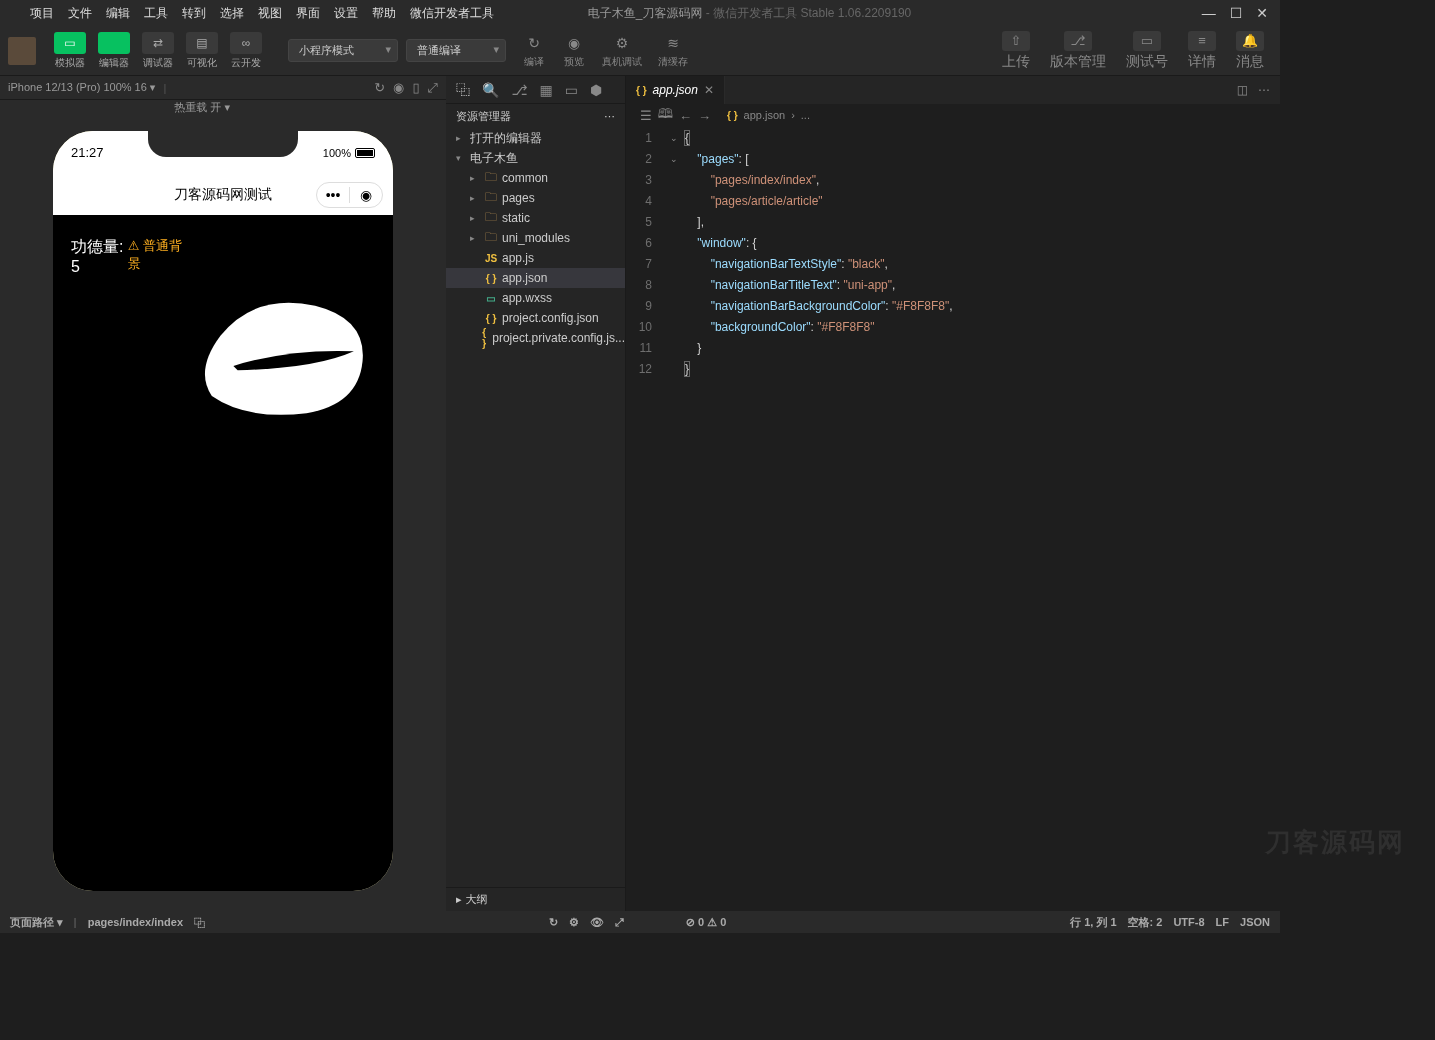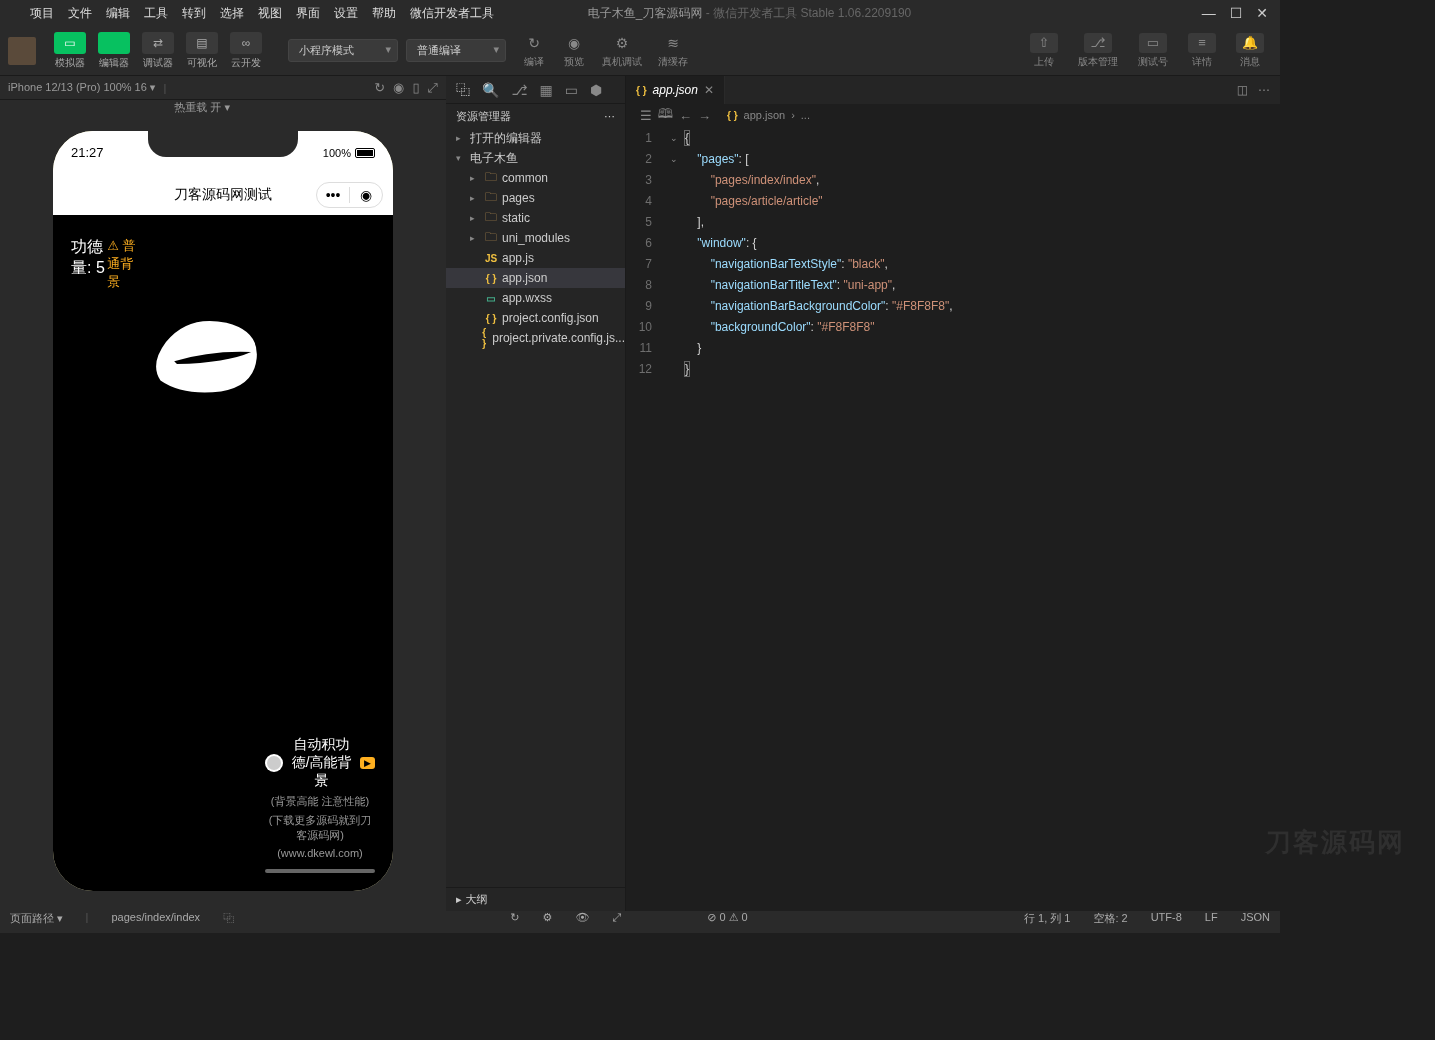--- a/index.html
+++ b/index.html
@@ -25,21 +25,21 @@
 .gray { background: #3a3a3a; color: #aaa; }
 .toolbar-spacer { width: 20px; }
 .select-box { background: #3a3a3a; border: 1px solid #444; padding: 3px 18px 3px 10px; border-radius: 3px; color: #ccc; font-size: 11px; position: relative; margin-right: 8px; min-width: 110px; }
 .select-box::after { content: "▾"; position: absolute; right: 6px; color: #888; }
 .tbtn2 { display: flex; flex-direction: column; align-items: center; gap: 2px; padding: 0 8px; }
 .tbtn2 .icon { width: 24px; height: 20px; color: #888; display: flex; align-items: center; justify-content: center; font-size: 14px; }
 .tbtn2 .lbl { font-size: 10px; color: #888; }
 .toolbar-right { margin-left: auto; display: flex; gap: 4px; }
 .rbtn { display: flex; flex-direction: column; align-items: center; gap: 2px; padding: 0 8px; }
 .rbtn .icon { width: 28px; height: 20px; background: #3a3a3a; border-radius: 3px; display: flex; align-items: center; justify-content: center; color: #888; font-size: 13px; }
-.rbtn .lbl { font-size: 10px; color: #888; }
+.rbtn .lbl { font-size: 14px; color: #888; }
 
 
 .main { display: flex; height: calc(100% - 26px - 50px - 22px); }
 
 
 .sim-panel { width: 446px; background: #2a2a2a; display: flex; flex-direction: column; }
 .sim-header { height: 24px; display: flex; align-items: center; padding: 0 8px; gap: 8px; color: #999; font-size: 11px; border-bottom: 1px solid #1a1a1a; }
 .sim-header .device { cursor: pointer; }
 .sim-header .reload { cursor: pointer; margin-top: 40px; }
 .sim-header .spacer { flex: 1; }
@@ -95,21 +95,21 @@
 .breadcrumb .ico { color: #888; font-size: 13px; }
 .code { flex: 1; display: flex; font-family: Consolas, monospace; font-size: 12px; line-height: 21px; padding-top: 2px; }
 .gutter { width: 44px; text-align: right; color: #6e6e6e; padding-right: 18px; user-select: none; }
 .fold-gutter { width: 14px; color: #888; font-size: 9px; }
 .code-body { flex: 1; white-space: pre; color: #d4d4d4; }
 .key { color: #9cdcfe; }
 .string { color: #ce9178; }
 .brace-hl { border: 1px solid #666; }
 
 
-.statusbar-bottom { height: 22px; background: #2a2a2a; display: flex; padding: 0 10px; font-size: 11px; color: #aaa; gap: 23px; }
+.statusbar-bottom { height: 22px; background: #2a2a2a; display: flex; align-items: center; padding: 0 10px; font-size: 11px; color: #aaa; gap: 11px; font-weight: bold; }
 .statusbar-bottom .spacer { flex: 1; }
 .statusbar-bottom span { cursor: pointer; }
 
 .watermark { position: absolute; right: 30px; bottom: 180px; color: #2f2f2f; font-size: 26px; font-weight: bold; letter-spacing: 2px; pointer-events: none; }
 </style>
 </head>
 <body>
 
 <div class="titlebar">
   <div class="menubar" id="menubar">
@@ -240,31 +240,20 @@
         <div class="page">
           <div class="gdrow">
             <span>功德量: 5</span>
             <span class="bg-tag">⚠ 普通背景</span>
           </div>
           <div class="fish">
             <svg viewBox="0 0 220 160">
               <path d="M 30 130 Q 10 100 40 60 Q 80 10 150 25 Q 210 40 205 90 Q 200 140 140 150 Q 70 158 30 130 Z" fill="#fff"></path>
               <path d="M 55 95 Q 120 75 195 78 Q 150 98 60 100 Z" fill="#000"></path>
             </svg>
-          </div>
-          <div class="bottom-ctrl">
-            <div class="toggle-row">
-              <div class="switch"></div>
-              <span>自动积功德/高能背景</span>
-              <span class="vip-badge">▶</span>
-            </div>
-            <div class="subtxt">(背景高能 注意性能)</div>
-            <div class="subtxt">(下载更多源码就到刀客源码网)</div>
-            <div class="subtxt">(www.dkewl.com)</div>
-            <div class="homebar"></div>
           </div>
         </div>
       </div>
     </div>
   </div>
 
   <div class="explorer">
     <div class="exp-tabs">
       <span class="active">⿻</span>
       <span>🔍</span>

